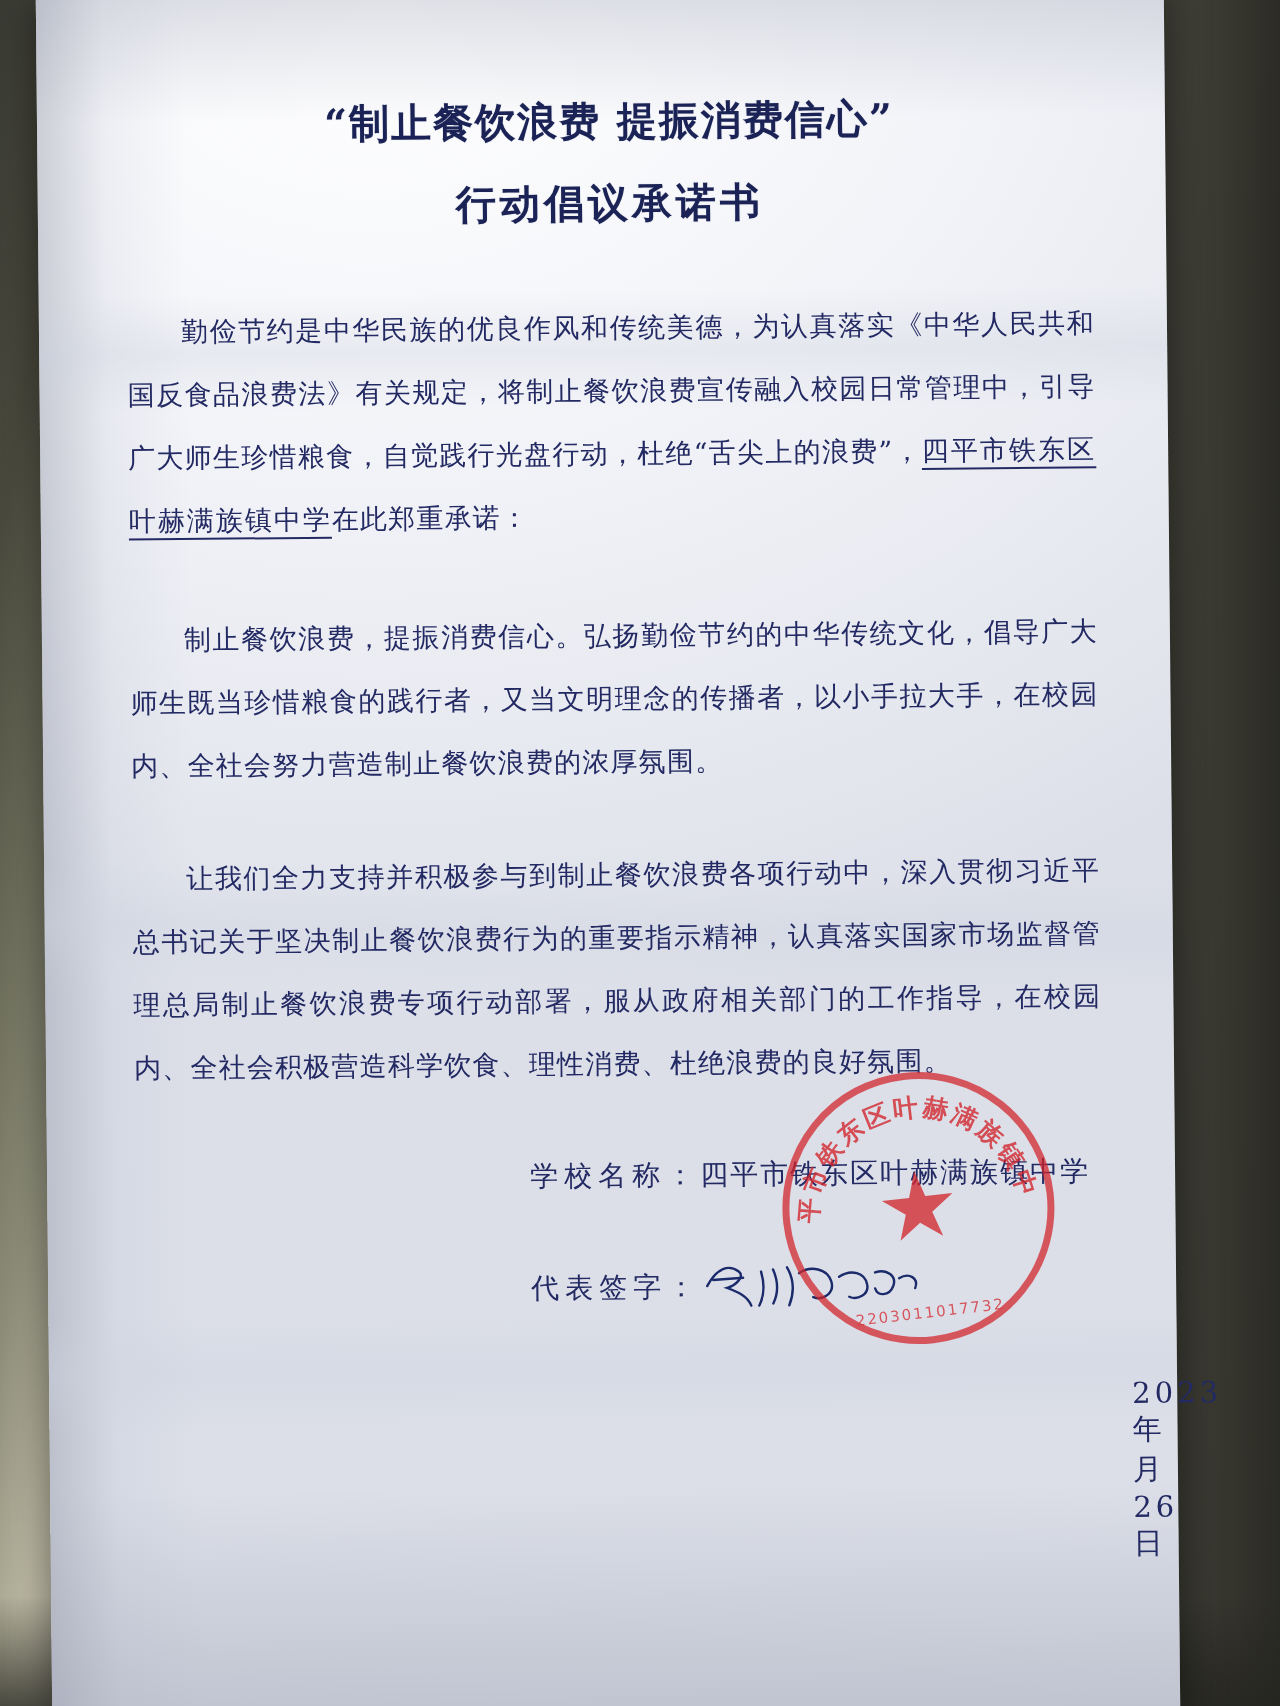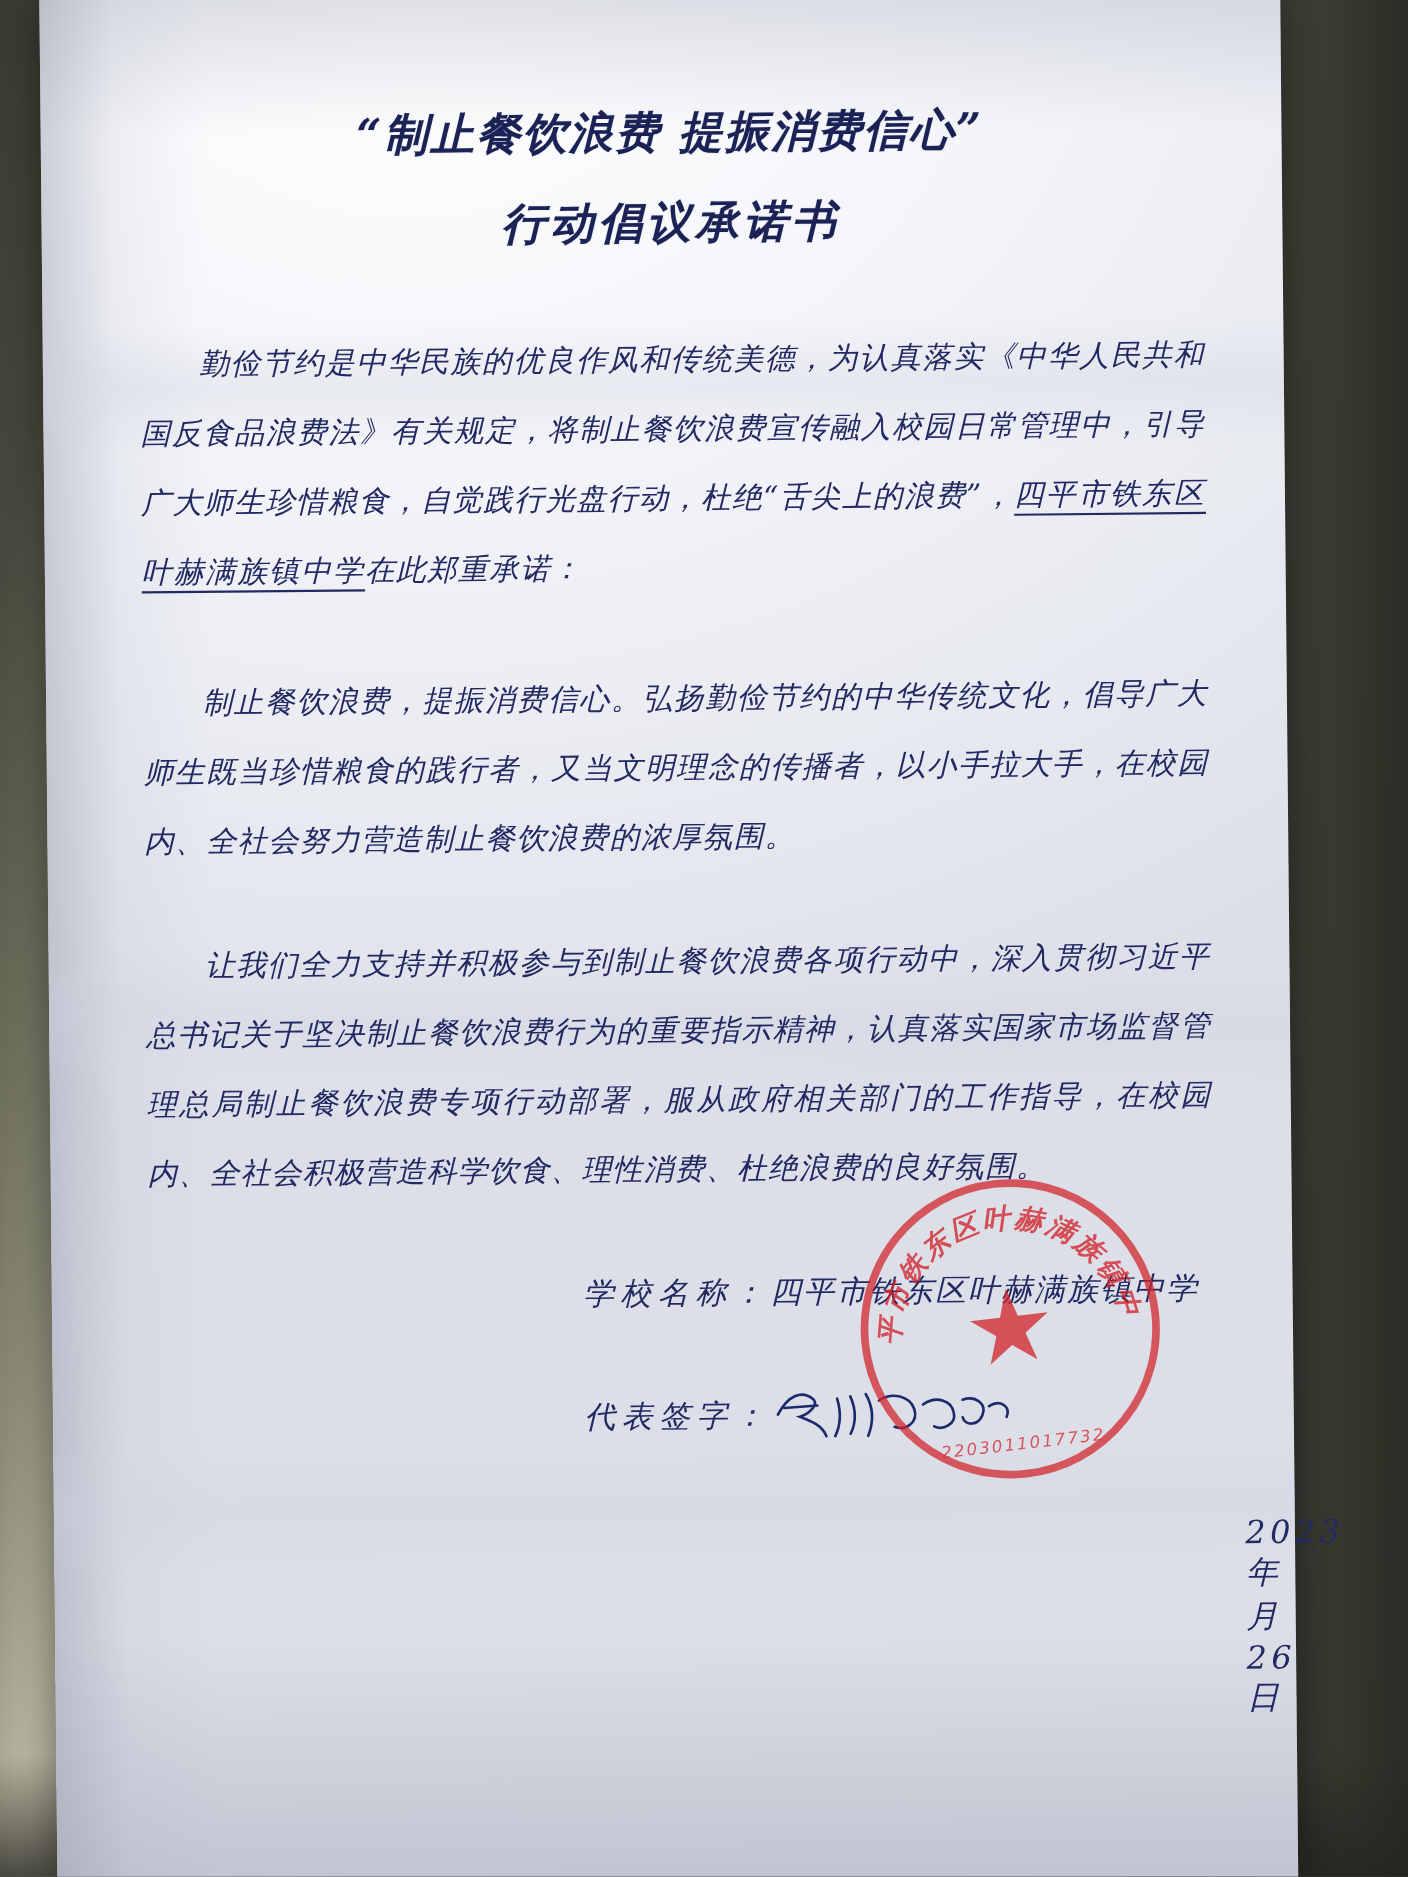--- a/index.html
+++ b/index.html
@@ -6,21 +6,20 @@
     margin: 0;
     padding: 0;
     background: #2e2f2a;
   }
   #page {
     position: relative;
     width: 1280px;
     height: 1706px;
     overflow: hidden;
     font-family: "Liberation Serif", serif;
-    font-style: italic;
   }
   
   .backdrop {
     position: absolute;
     inset: 0;
     background:
       linear-gradient(100deg, #3a3b33 0%, #4a4a3e 6%, #6e6e5c 11%, #8d8d79 15%, #b9b6a0 19%, #d8d4c0 23%, #e6e3d3 27%, #cfcbb8 31%, #9b9a86 36%, #6c6c5a 42%, #55554a 48%, #4a4a40 60%, #43433a 75%, #3c3c34 100%);
   }
   .backdrop-right {
     position: absolute;

